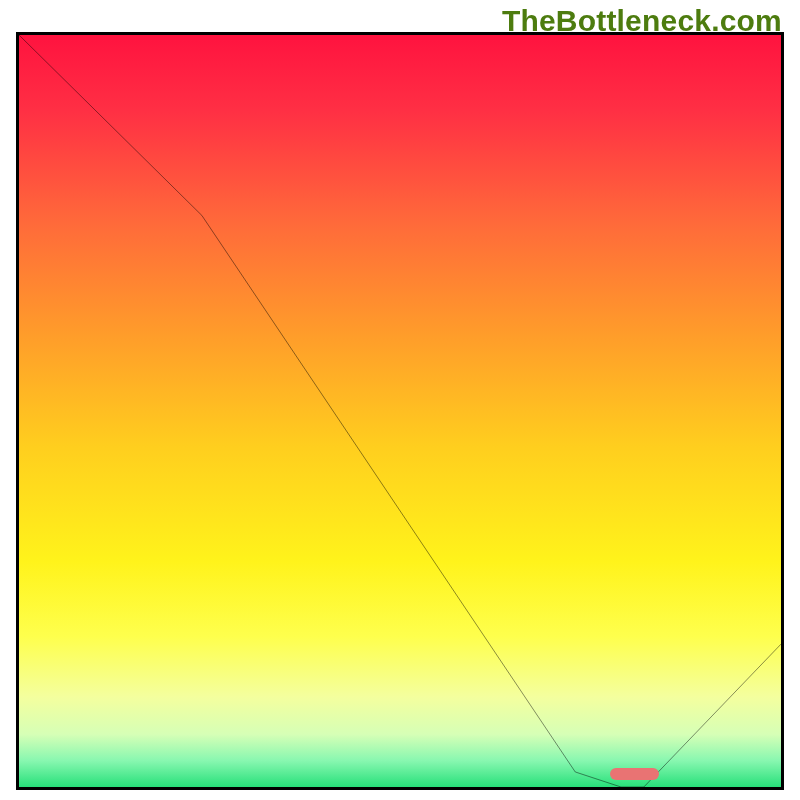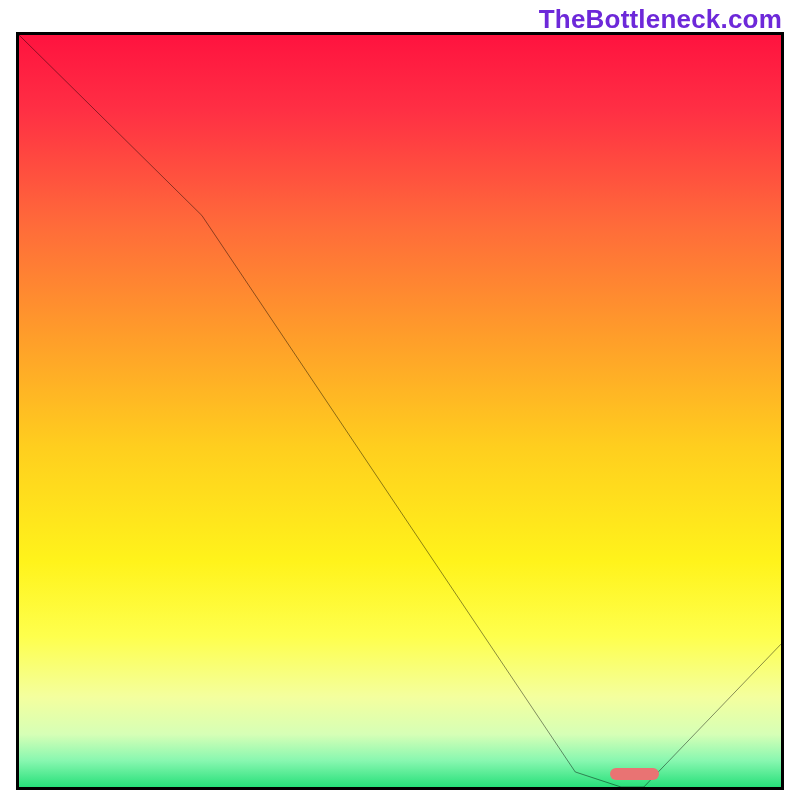--- a/index.html
+++ b/index.html
@@ -24,23 +24,23 @@
     left: 0;
     top: 0;
     width: 100%;
     height: 100%;
   }
   .watermark {
     position: absolute;
     top: 4px;
     right: 18px;
     font-family: Arial, Helvetica, sans-serif;
-    font-size: 26px;
+    font-size: 30px;
     font-weight: 600;
-    color: #6d28d9;
+    color: #4d7c0f;
     letter-spacing: 0.2px;
   }
   svg.curve {
     position: absolute;
     left: 0;
     top: 0;
     width: 100%;
     height: 100%;
     pointer-events: none;
   }

